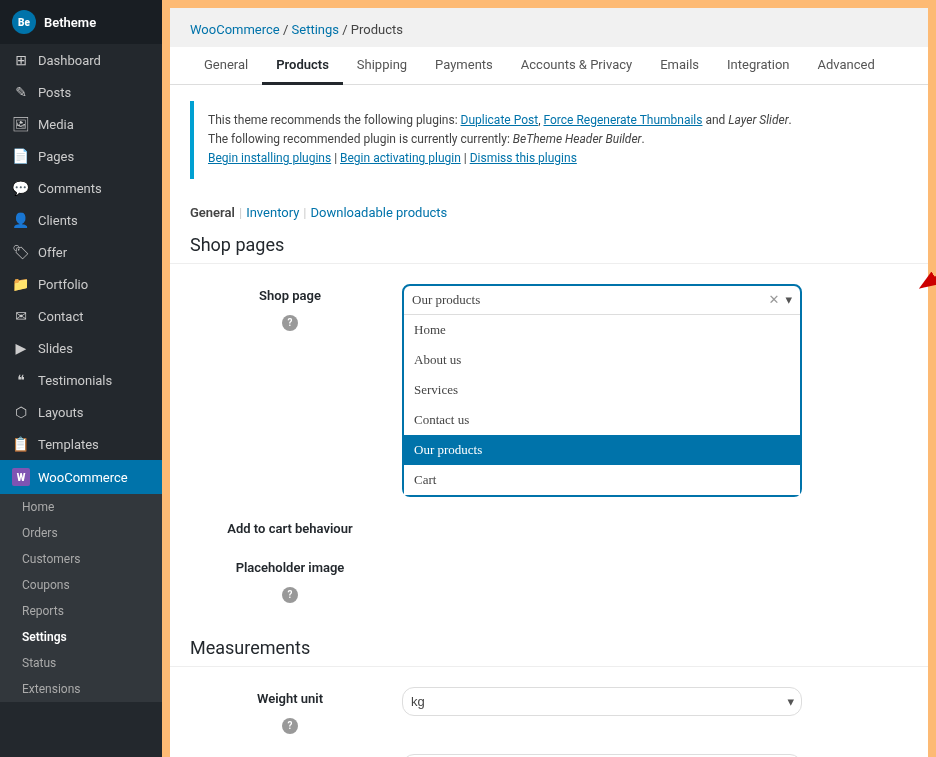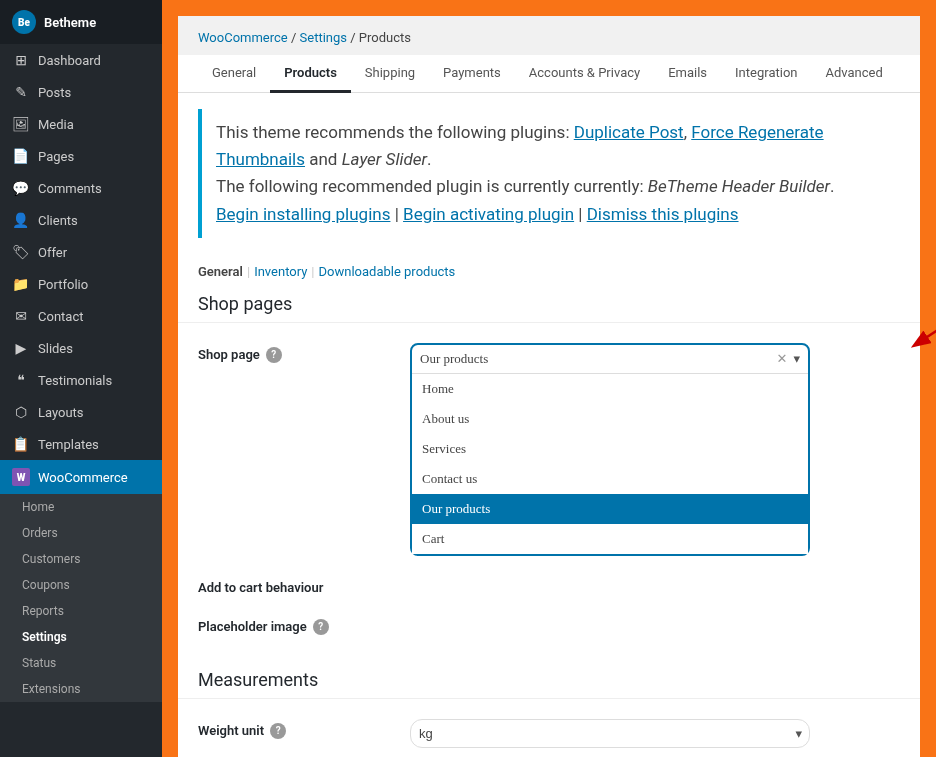--- a/index.html
+++ b/index.html
@@ -36,22 +36,22 @@
     .sidebar-item.active { background: #0073aa; color: #fff; }
     .sidebar-item .s-icon { width: 18px; text-align: center; font-size: 14px; }
     .sidebar-submenu { background: #32373c; }
     .sidebar-submenu .sidebar-item { padding: 6px 12px 6px 22px; font-size: 12px; color: #aaa; }
     .sidebar-submenu .sidebar-item.active-sub { color: #fff; }
 
     
     #main {
       flex: 1;
       overflow-y: auto;
-      background: #f97316;
-      padding: 16px;
+      background: #fdba74;
+      padding: 8px;
     }
 
     
     .breadcrumb-bar {
       background: #f1f1f1;
       padding: 14px 20px 10px;
       font-size: 13px;
     }
     .breadcrumb-bar a { color: #0073aa; text-decoration: none; }
     .breadcrumb-bar span { color: #444; }
@@ -80,21 +80,21 @@
       margin-bottom: -1px;
     }
     .tab-item.active { color: #23282d; border-bottom-color: #23282d; font-weight: 600; }
 
     
     .notice {
       margin: 16px 20px;
       padding: 10px 14px;
       border-left: 4px solid #00a0d2;
       background: #fff;
-      font-size: 17px;
+      font-size: 12px;
       line-height: 1.6;
     }
     .notice a { color: #0073aa; }
     .notice i { font-style: italic; }
 
     
     .sub-tabs {
       padding: 10px 20px 0;
       font-size: 13px;
       display: flex; gap: 0; align-items: center;
@@ -118,21 +118,21 @@
     }
     .form-row {
       display: flex; align-items: flex-start;
       padding: 10px 0;
       gap: 12px;
     }
     .form-label {
       width: 200px; flex-shrink: 0;
       font-weight: 600; font-size: 13px; color: #23282d;
       padding-top: 4px;
-      display: flex; align-items: center; gap: 6px;
+      display: flex; align-items: center; gap: 12px; flex-direction: column;
     }
     .form-label .help-icon {
       width: 16px; height: 16px; border-radius: 50%; background: #999; color: #fff;
       display: inline-flex; align-items: center; justify-content: center;
       font-size: 10px; cursor: pointer; flex-shrink: 0;
     }
     .form-control { flex: 1; position: relative; }
 
     
     .shop-page-dropdown {

